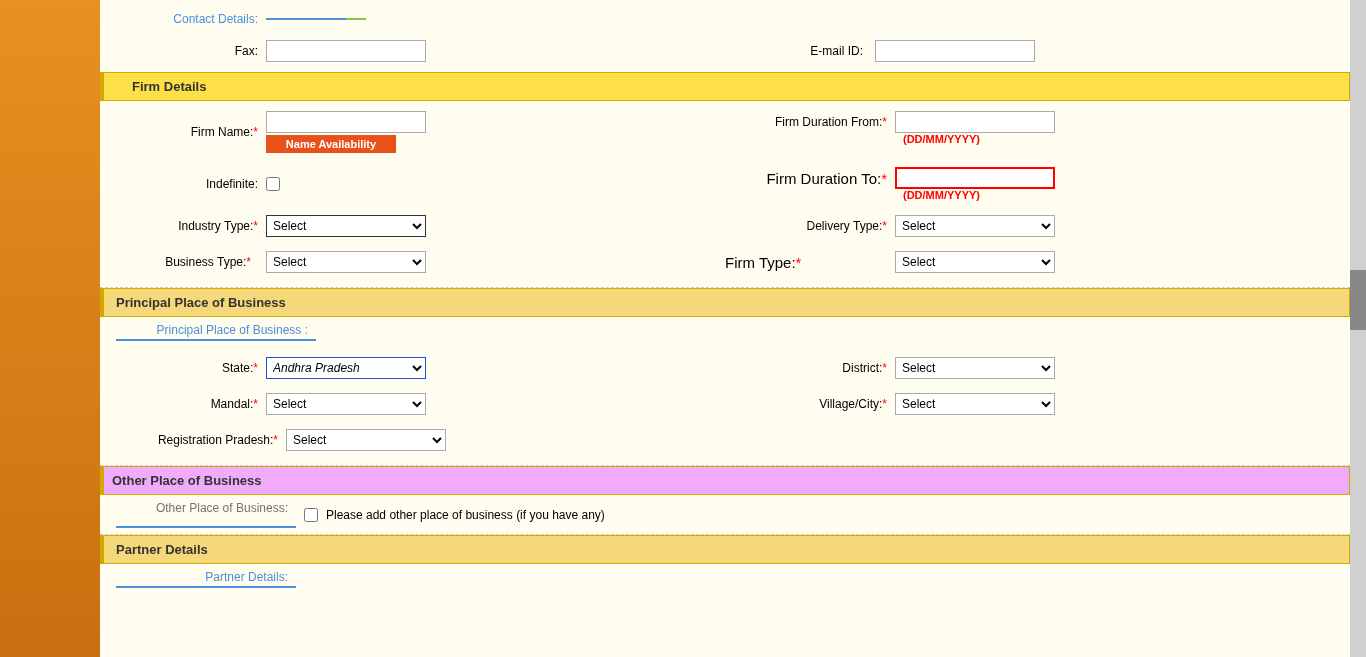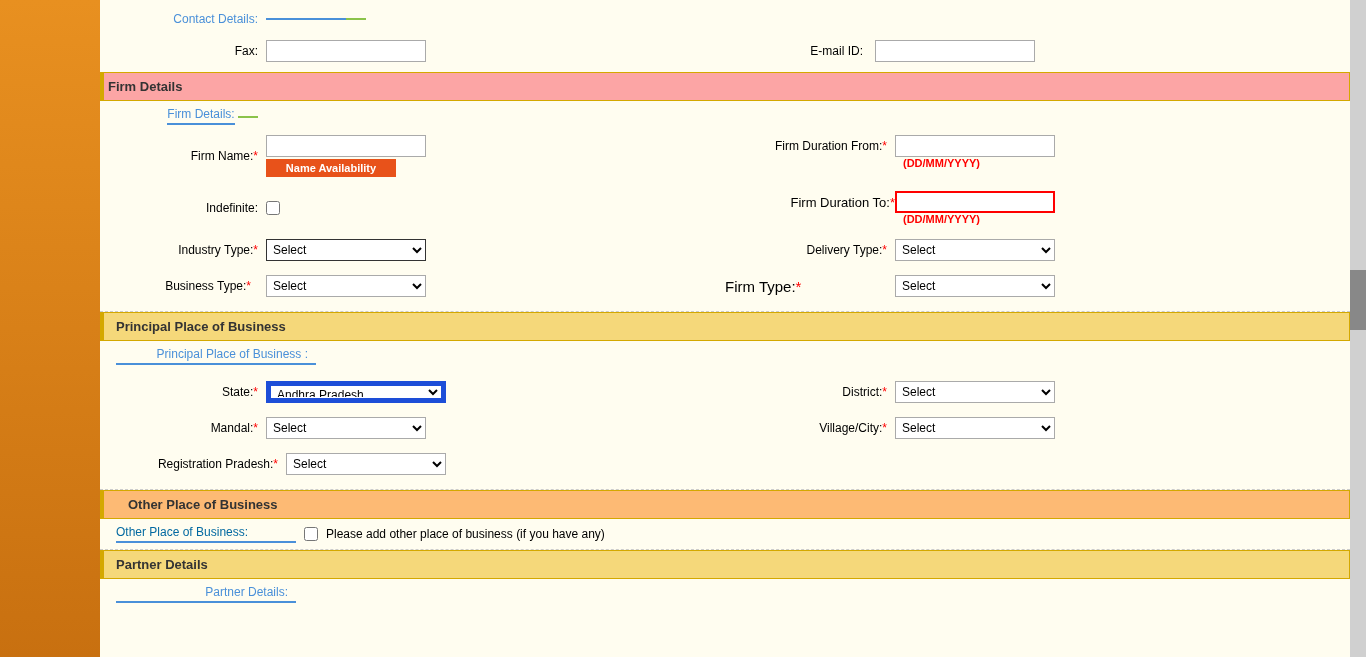--- a/index.html
+++ b/index.html
@@ -73,32 +73,26 @@
           <label style="min-width:150px; text-align:right; padding-right:8px; font-size:12px;">Fax:</label>
           <input type="text" style="width: 160px; height: 22px; border: 1px solid rgb(170, 170, 170);">
         </div>
         <div class="col-right">
           <label style="min-width:150px; text-align:right; padding-right:12px; font-size:12px;">E-mail ID:</label>
           <input type="text" style="width: 160px; height: 22px; border: 1px solid rgb(170, 170, 170);">
         </div>
       </div>
     </div>
 
-    <div style="background:#fca5a5; border:1px solid #d4a800; border-left:4px solid #d4a800; padding:6px 4px; font-size:13px; font-weight:bold; color:#333;">
+    <div style="background:#fde047; border:1px solid #d4a800; border-left:4px solid #d4a800; padding:6px 28px; font-size:13px; font-weight:bold; color:#333;">
       <span>Firm Details</span>
     </div>
 
     <div style="background:#fffdf0; padding:6px 16px; border-bottom:1px dashed #ccc;">
 
-      <div style="display:flex; align-items:center; margin-bottom:6px;">
-        <div style="min-width:150px; text-align:right; padding-right:8px;">
-          <span style="color:#4a90d9; font-size:12px; border-bottom:2px solid #4a90d9; display:inline-block; padding-bottom:2px;">Firm Details:</span>
-          <span style="border-bottom:2px solid #8bc34a; display:inline-block; width:20px;"></span>
-        </div>
-      </div>
 
       <div class="two-col-layout" style="margin-bottom:6px;">
         <div class="col-left">
           <label style="min-width:150px; text-align:right; padding-right:8px; font-size:12px;"><span>Firm Name:</span><span style="color:red;">*</span></label>
           <div style="display:flex; flex-direction:column; gap:2px;">
             <input type="text" style="width: 160px; height: 22px; border: 1px solid rgb(170, 170, 170);">
             <button style="background:#e8521a; color:white; border:none; padding:3px 8px; font-size:11px; font-weight:bold; cursor:pointer; width:130px;">Name Availability</button>
           </div>
         </div>
         <div class="col-right" style="flex-direction:column; align-items:flex-start;">
@@ -112,21 +106,21 @@
         </div>
       </div>
 
       <div class="two-col-layout" style="margin-bottom:6px;">
         <div class="col-left">
           <label style="min-width:150px; text-align:right; padding-right:8px; font-size:12px;">Indefinite:</label>
           <input type="checkbox" style="">
         </div>
         <div class="col-right" style="flex-direction:column; align-items:flex-start;">
           <div style="display:flex; align-items:center;">
-            <label style="min-width:170px; text-align:right; font-size:13px;"><span>Firm Duration To:</span><span style="color:red;">*</span></label>
+            <label style="min-width:170px; text-align:right; padding-right:8px; font-size:15px;"><span>Firm Duration To:</span><span style="color:red;">*</span></label>
             <input type="text" style="width: 160px; height: 22px; border: 2px solid red; background: rgb(255, 255, 255);">
           </div>
           <div style="display:flex; align-items:center; margin-left:178px;">
             <span style="color:red; font-size:11px; font-weight:bold;">(DD/MM/YYYY)</span>
           </div>
         </div>
       </div>
 
       <div class="two-col-layout" style="margin-bottom:6px;">
         <div class="col-left">
@@ -168,21 +162,21 @@
       <div style="display:flex; align-items:center; margin-bottom:6px;">
         <span style="color:#4a90d9; font-size:12px; border-bottom:2px solid #4a90d9; display:inline-block; padding-bottom:2px; min-width:200px; text-align:right; padding-right:8px;">Principal Place of Business :</span>
       </div>
 
       <div class="two-col-layout" style="margin-bottom:6px;">
       </div>
 
       <div class="two-col-layout" style="margin-bottom:6px;">
         <div class="col-left">
           <label style="min-width:150px; text-align:right; padding-right:8px; font-size:12px;"><span>State:</span><span style="color:red;">*</span></label>
-          <select style="width:180px; height:22px; border:5px solid #1d4ed8;">
+          <select style="width:160px; height:22px; border:1px solid #1d4ed8;font-style:italic;">
             <option>Andhra Pradesh</option>
           </select>
         </div>
         <div class="col-right">
           <label style="min-width:170px; text-align:right; padding-right:8px; font-size:12px;"><span>District:</span><span style="color:red;">*</span></label>
           <select style="width:160px; height:22px; border:1px solid #aaa;">
             <option>Select</option>
           </select>
         </div>
       </div>
@@ -205,27 +199,27 @@
       <div class="two-col-layout" style="margin-bottom:4px;">
         <div class="col-right">
           <label style="min-width:170px; text-align:right; padding-right:8px; font-size:12px;"><span>Registration Pradesh:</span><span style="color:red;">*</span></label>
           <select style="width:160px; height:22px; border:1px solid #aaa;">
             <option>Select</option>
           </select>
         </div>
       </div>
     </div>
 
-    <div style="background:#fdba74; border:1px solid #d4a800; border-left:4px solid #d4a800; padding:6px 24px; font-size:13px; font-weight:bold; color:#333;">
+    <div style="background:#f0abfc; border:1px solid #d4a800; border-left:4px solid #d4a800; padding:6px 8px; font-size:13px; font-weight:bold; color:#333;">
       <span>Other Place of Business</span>
     </div>
 
     <div style="background:#fffdf0; padding:6px 16px; border-bottom:1px dashed #ccc;">
       <div style="display:flex; align-items:center; gap:8px;">
-        <span style="color:#0369a1; font-size:12px; border-bottom:2px solid #4a90d9; display:inline-block; padding-bottom:2px; min-width:180px; text-align:left; padding-right:8px;">Other Place of Business:</span>
+        <span style="color:#737373; font-size:12px; border-bottom:2px solid #4a90d9; display:inline-block; padding-bottom:11px; min-width:180px; text-align:right; padding-right:8px;">Other Place of Business:</span>
         <input type="checkbox" style="">
         <label style="font-size:12px;">Please add other place of business (if you have any)</label>
       </div>
     </div>
 
     <div style="background:#f5d87a; border:1px solid #d4a800; border-left:4px solid #d4a800; padding:6px 12px; font-size:13px; font-weight:bold; color:#333;">
       <span>Partner Details</span>
     </div>
 
     <div style="background:#fffdf0; padding:6px 16px;">

